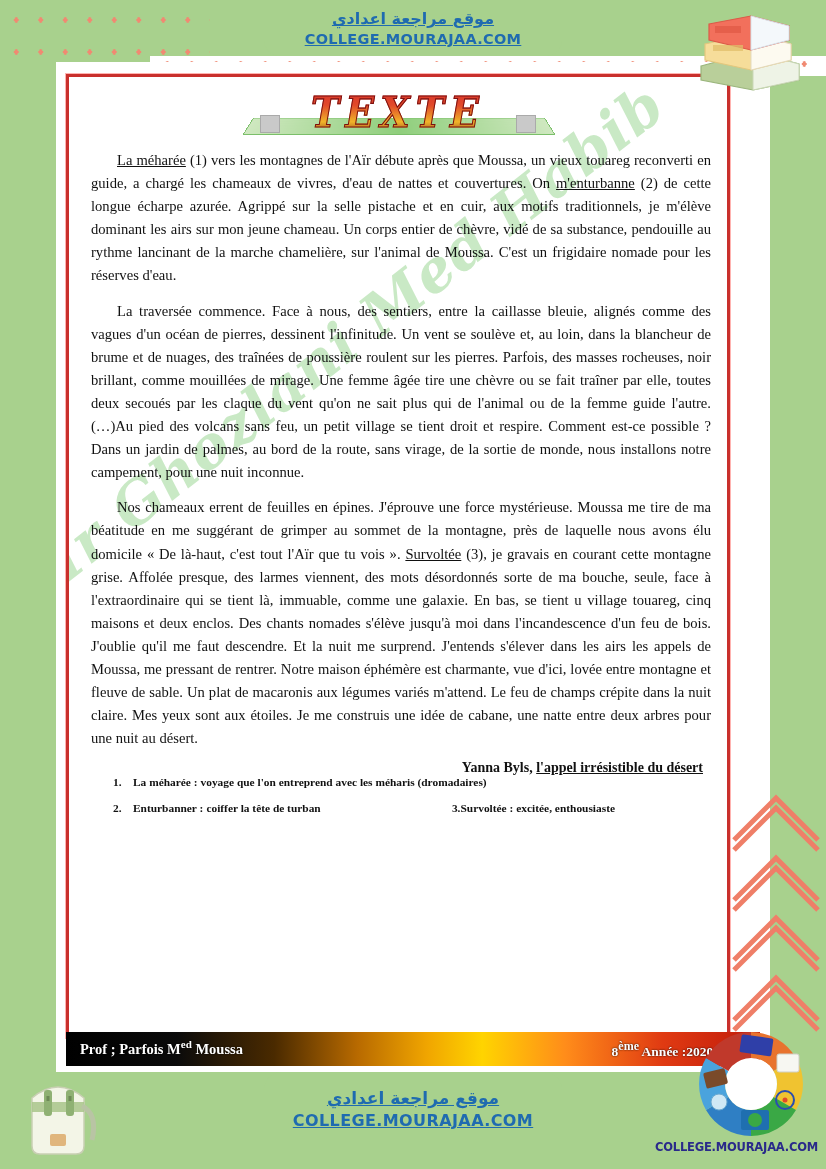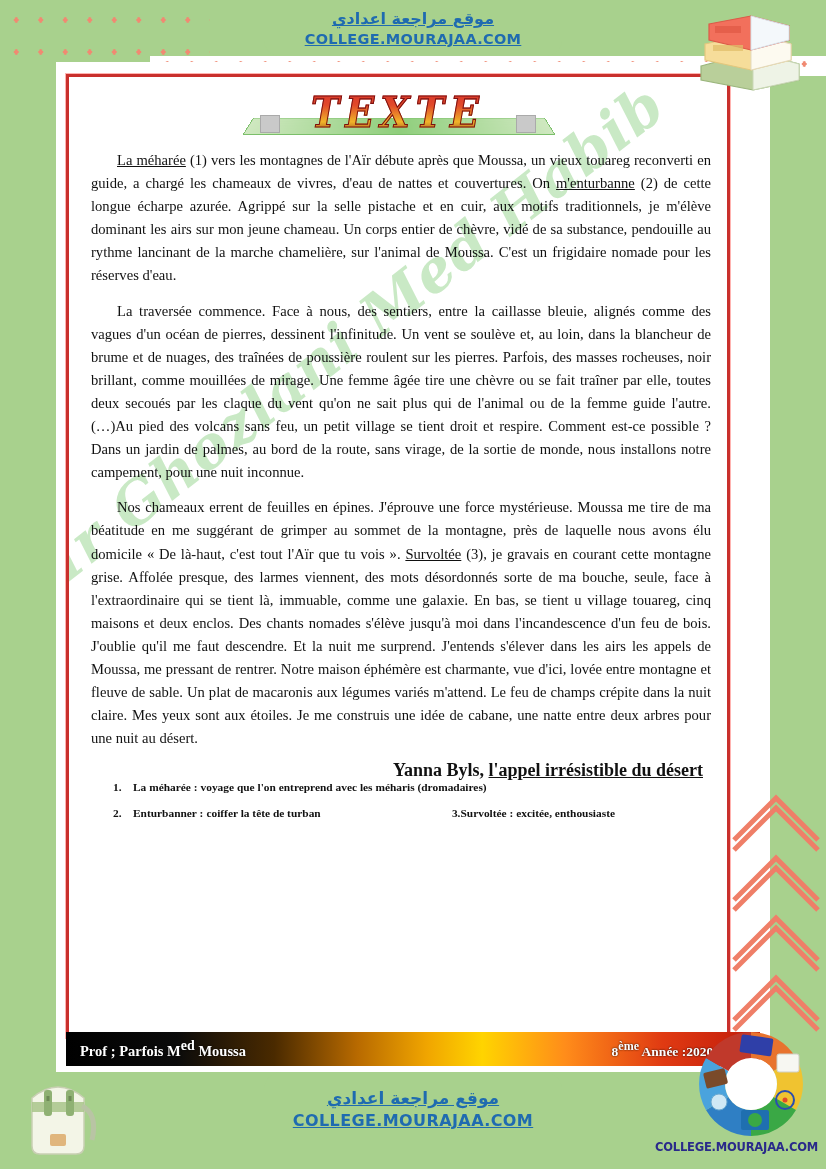--- a/index.html
+++ b/index.html
@@ -119,21 +119,21 @@
     font-size:14.6px;line-height:23.1px;
     text-align:justify;text-align-last:left;
     text-indent:26px;
     margin:0 0 12px 0;
     font-weight:400;
   }
   .para.p3{margin-bottom:6px;}
   u.lex{text-decoration:underline;}
   .author{
     text-align:right;margin:10px 8px 0 0;
-    font-size:18px;font-weight:bold;
+    font-size:14px;font-weight:bold;
   }
   .author .work{font-weight:bold;text-decoration:underline;}
 
   .lexique-title{
     margin:22px 0 6px 0;font-size:16px;
   }
   .lex-list{margin:0;padding:0;list-style:none;}
   .lex-row{
     display:flex;align-items:baseline;
     font-size:11.4px;margin:0 0 14px 0;
@@ -148,21 +148,21 @@
   .grad-bar{
     position:absolute;left:66px;top:1032px;width:694px;height:34px;z-index:8;
     background:linear-gradient(90deg,#000000 0%,#0b0b0b 16%,#4a2a00 30%,#b86a00 42%,#f0a500 52%,#ffd400 60%,#ff8c1a 72%,#e03a12 86%,#c01a0a 100%);
   }
   .grad-prof{
     position:absolute;left:14px;top:6px;
     color:#ffffff;font-size:14.5px;font-weight:bold;
     font-family:"Liberation Serif", serif;
     text-shadow:0 0 2px #000;
   }
-  .grad-prof sup{font-size:14px;}
+  .grad-prof sup{font-size:11px;}
   .grad-year{
     position:absolute;right:16px;top:7px;
     color:#ffffff;font-size:13.5px;font-weight:bold;
     font-family:"Liberation Serif", serif;
     text-shadow:0 0 2px #000;white-space:nowrap;
   }
   .grad-year sup{font-size:12px;}
 
   
   .chev-wrap{position:absolute;left:728px;top:788px;width:98px;height:244px;z-index:9;}

